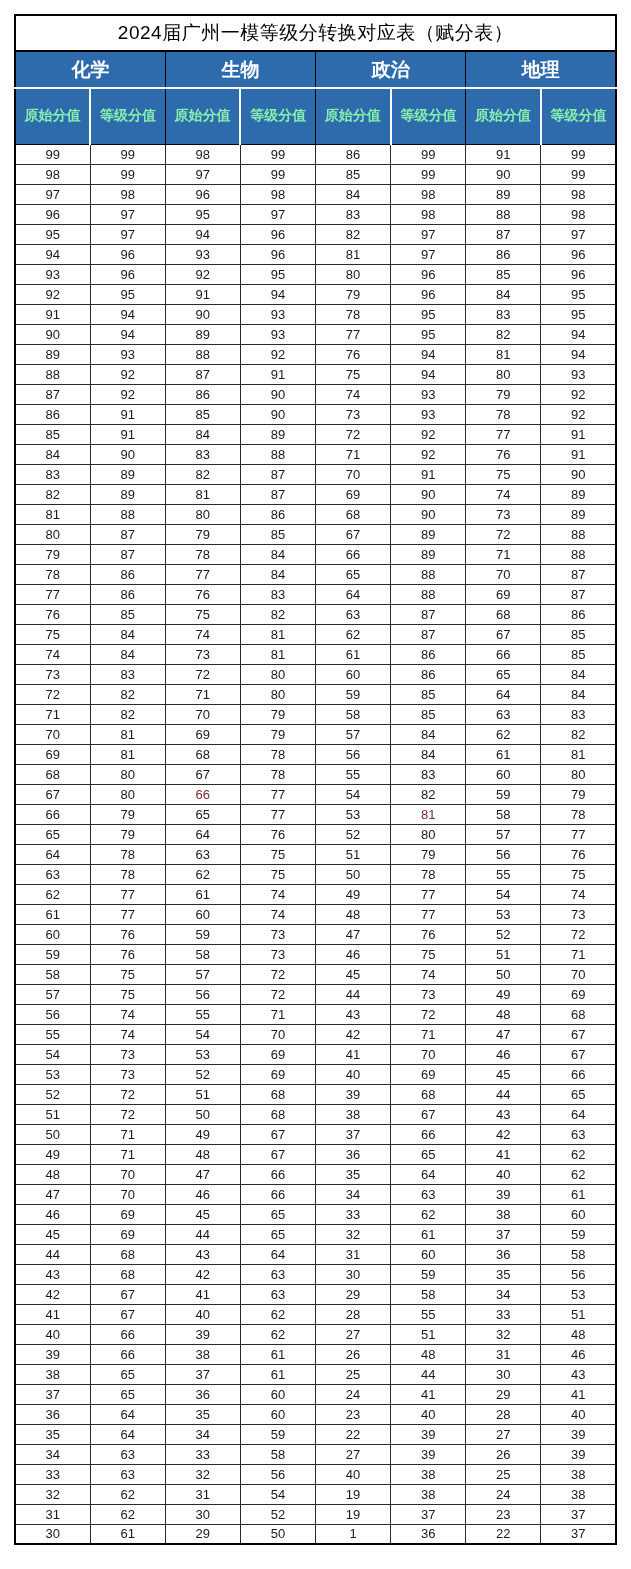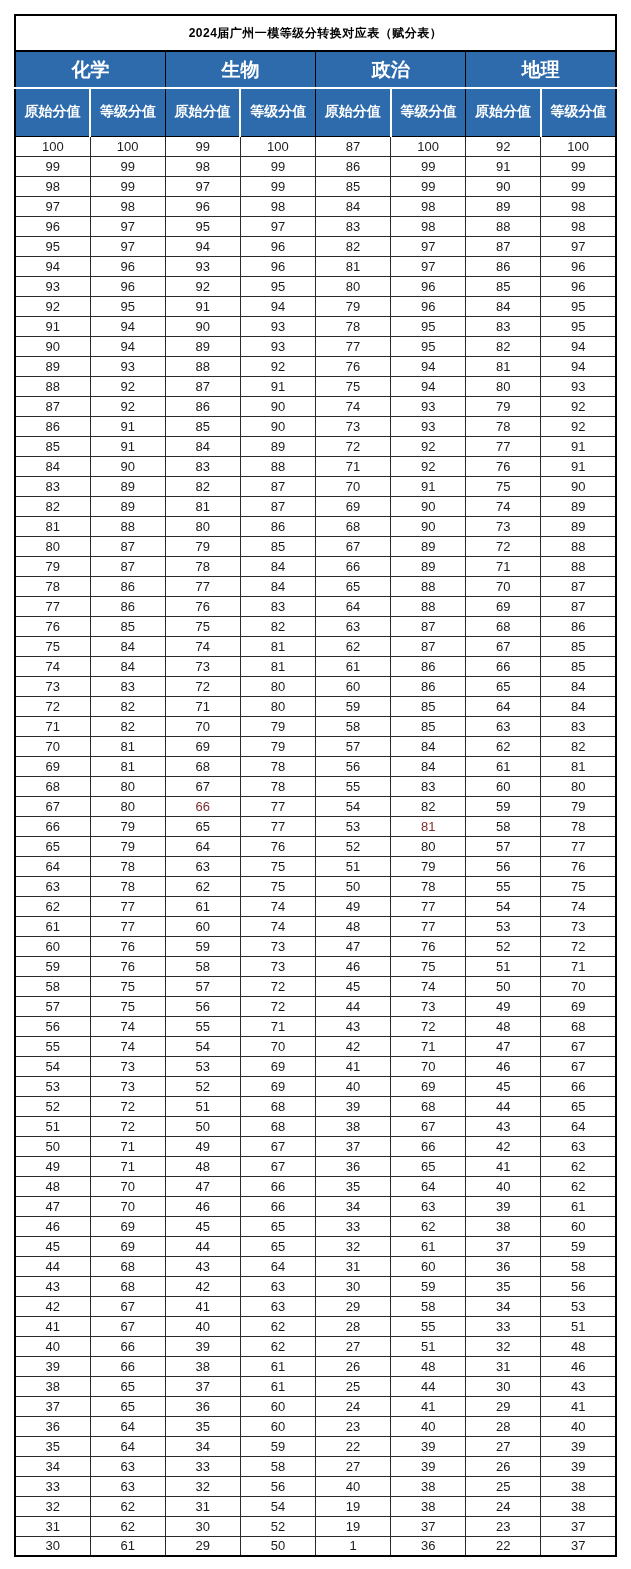--- a/index.html
+++ b/index.html
@@ -23,38 +23,38 @@
   }
   th, td {
     padding: 0;
     text-align: center;
     vertical-align: middle;
   }
   th.title-cell {
     height: 36px;
     background: #ffffff;
     color: #000000;
-    font-size: 12px;
-    font-weight: bold;
+    font-size: 19px;
+    font-weight: normal;
     border: 2px solid #000000;
     letter-spacing: 0.5px;
   }
   th.subject-cell {
     height: 37px;
     background: #2d6bad;
     color: #ffffff;
     font-size: 19px;
     font-weight: bold;
     border: 1px solid #000000;
     border-bottom: 2px solid #ffffff;
   }
   th.colhead-cell {
-    height: 48px;
+    height: 56px;
     background: #2d6bad;
-    color: #ffffff;
+    color: #86efac;
     font-size: 14px;
     font-weight: bold;
     border: 1px solid #000000;
   }
   th.colhead-cell.pair-left {
     border-right: 2px solid #ffffff;
   }
   tbody td {
     height: 20px;
     font-size: 13px;
@@ -83,30 +83,20 @@
       <th class="colhead-cell pair-left">原始分值</th>
       <th class="colhead-cell">等级分值</th>
       <th class="colhead-cell pair-left">原始分值</th>
       <th class="colhead-cell">等级分值</th>
       <th class="colhead-cell pair-left">原始分值</th>
       <th class="colhead-cell">等级分值</th>
     </tr>
   </thead>
   <tbody>
       <tr>
-        <td>100</td>
-        <td>100</td>
-        <td>99</td>
-        <td>100</td>
-        <td>87</td>
-        <td>100</td>
-        <td>92</td>
-        <td>100</td>
-      </tr>
-      <tr>
         <td>99</td>
         <td>99</td>
         <td>98</td>
         <td>99</td>
         <td>86</td>
         <td>99</td>
         <td>91</td>
         <td>99</td>
       </tr>
       <tr>

